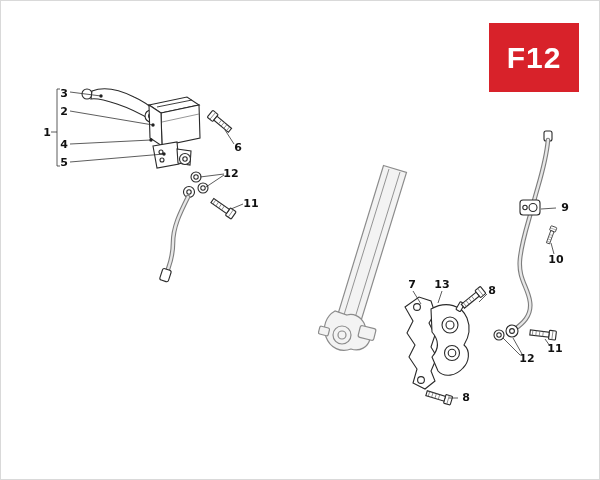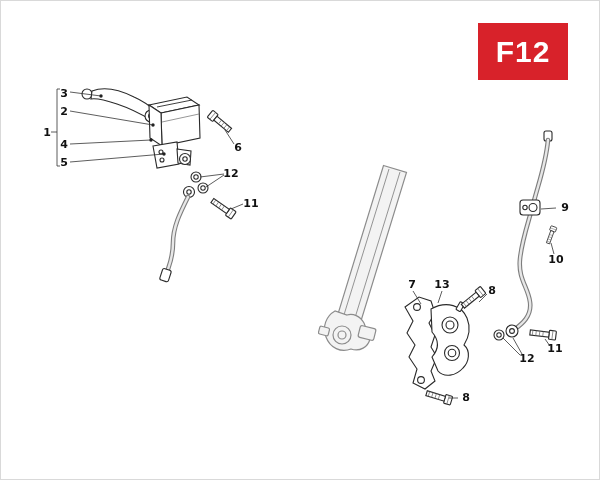--- a/index.html
+++ b/index.html
@@ -14,21 +14,21 @@
   .part-grey { fill:#f3f3f3; stroke:#8c8c8c; stroke-width:1.2; }
   .line      { stroke:#2a2a2a; stroke-width:0.9; fill:none; }
   .thin      { stroke:#6a6a6a; stroke-width:0.7; fill:none; }
   .leader    { stroke:#333333; stroke-width:0.8; fill:none; }
   .hose-outer{ stroke:#7d7d7d; stroke-width:4.6; fill:none; stroke-linecap:round; }
   .hose-inner{ stroke:#e7e7e7; stroke-width:2.4; fill:none; stroke-linecap:round; }
   .callout   { font:600 11px "DejaVu Sans", sans-serif; fill:#111111; text-anchor:middle; }
   .dot       { fill:#222222; stroke:none; }
 
   .code-box {
-    position:absolute; left:477px; top:22px; width:90px; height:57px;
+    position:absolute; left:488px; top:22px; width:90px; height:69px;
     background:#d8222a; display:flex; align-items:center; justify-content:center;
   }
   .code-box span {
     color:#ffffff; font-family:"Liberation Sans", sans-serif;
     font-size:30px; font-weight:bold; letter-spacing:1px;
   }
 </style>
 </head>
 <body>
 

